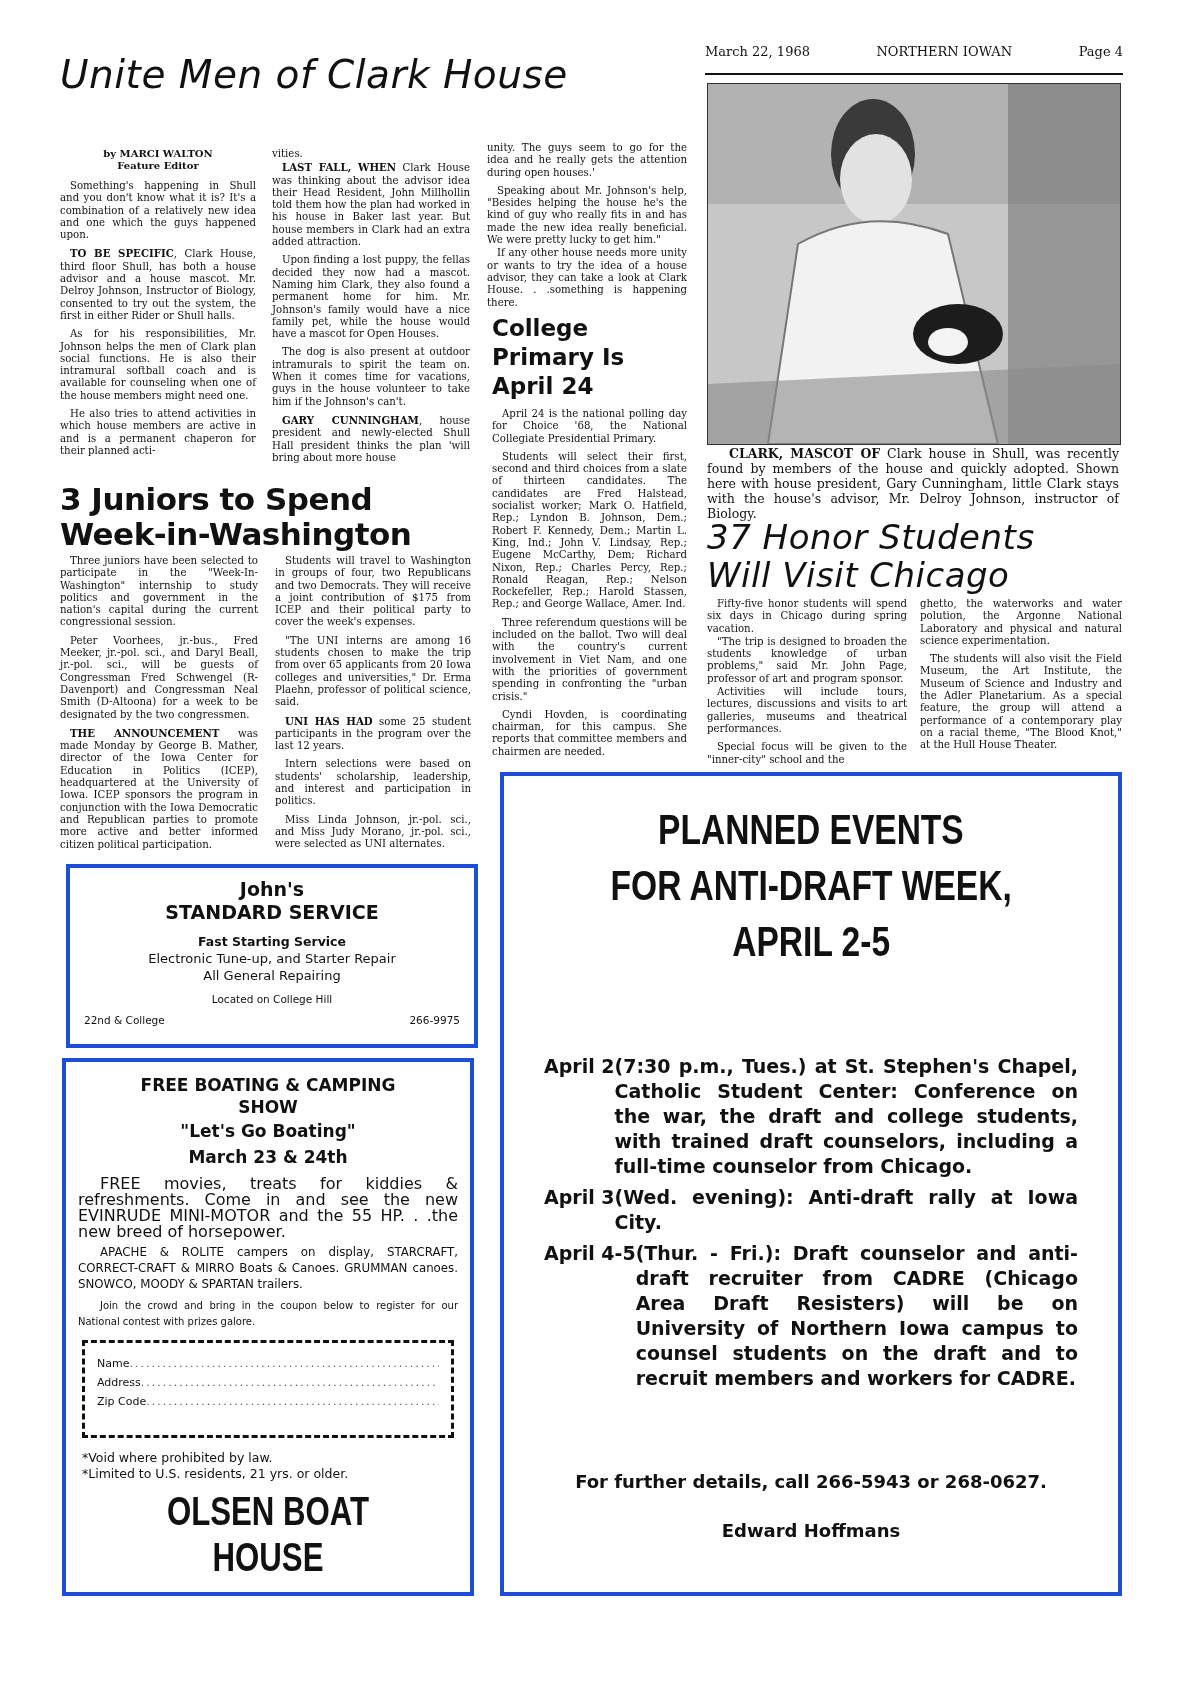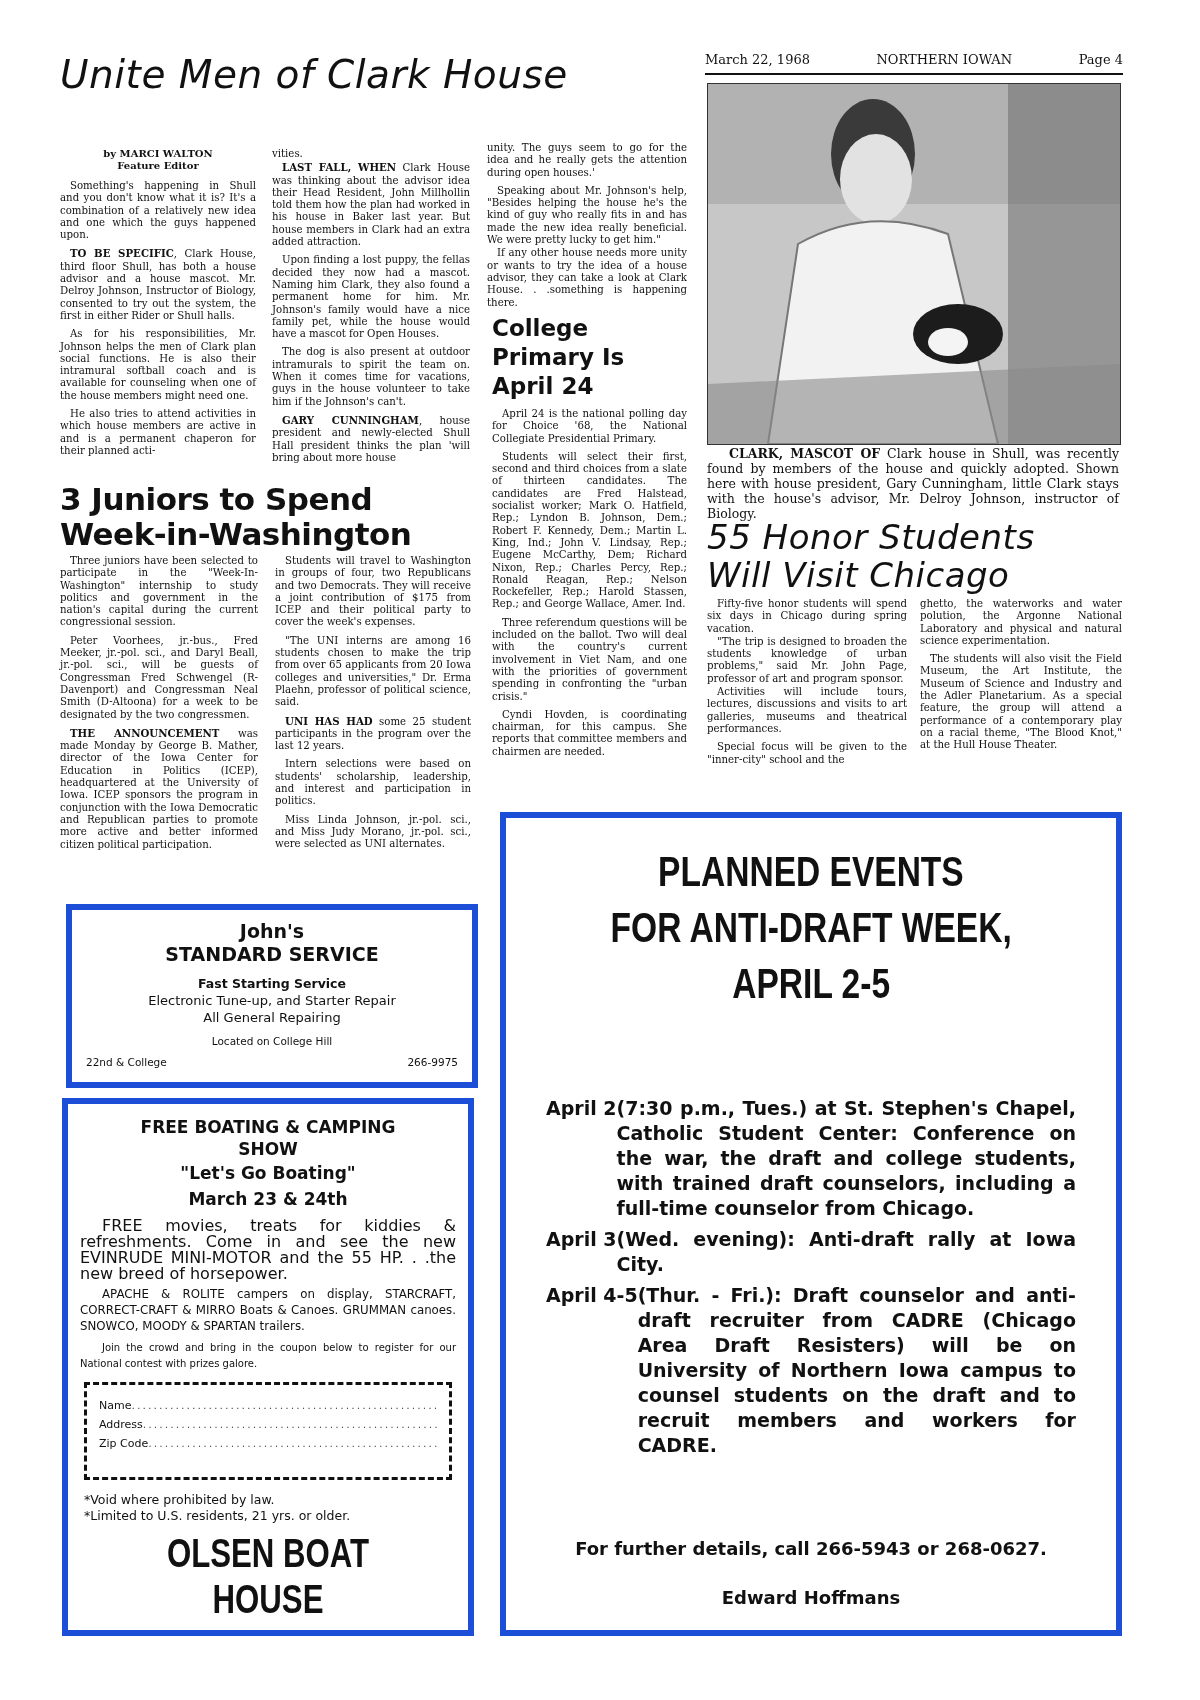--- a/index.html
+++ b/index.html
@@ -8,34 +8,34 @@
   .serif { font-family: "DejaVu Serif", serif; }
   .body-text { font-family: "DejaVu Serif", serif; font-size: 10.2px; line-height: 12.3px; text-align: justify; hyphens: auto; }
   .body-text p { margin: 0 0 6px 0; text-indent: 10px; }
   .body-text p.tight { margin-bottom: 1px; }
   .lead { font-weight: bold; }
   .head-italic { font-family: "DejaVu Sans", sans-serif; font-style: italic; font-weight: normal; letter-spacing: 0.5px; }
   .head-heavy { font-family: "DejaVu Sans", sans-serif; font-weight: bold; }
   .masthead { font-family: "DejaVu Serif", serif; font-size: 13px; }
   .rule { background: #111; height: 2px; }
   .photo { background: linear-gradient(135deg,#9a9a9a 0%,#d9d9d9 18%,#bdbdbd 35%,#6a6a6a 55%,#e8e8e8 72%,#8b8b8b 100%); border: 1px solid #333; overflow: hidden; }
-  .ad-box { border: 6px solid #1d4ed8; box-sizing: border-box; font-family: "DejaVu Sans", sans-serif; margin-top: 40px; }
+  .ad-box { border: 4px solid #1d4ed8; box-sizing: border-box; font-family: "DejaVu Sans", sans-serif; }
   .center { text-align: center; }
   .coupon { border: 3px dashed #111; box-sizing: border-box; padding: 8px 12px; }
   .coupon .line { font-size: 11px; margin: 6px 0; white-space: nowrap; overflow: hidden; }
   .coupon .dots { letter-spacing: 2px; color: #555; }
   .event { display: flex; font-family: "DejaVu Sans", sans-serif; font-weight: bold; font-size: 19px; line-height: 25px; }
   .event .date { white-space: nowrap; flex: 0 0 auto; }
   .event .desc { text-align: justify; }
   .condensed { font-family: "Liberation Sans", sans-serif; font-weight: bold; transform: scaleX(0.78); transform-origin: center; display: inline-block; }
 </style>
 </head>
 <body>
 
-<div class="abs masthead" style="left:705px; top:52px; width:418px; display:flex; justify-content:space-between;">
+<div class="abs masthead" style="left:705px; top:44px; width:418px; display:flex; justify-content:space-between;">
   <span>March 22, 1968</span>
   <span>NORTHERN IOWAN</span>
   <span>Page 4</span>
 </div>
 <div class="abs rule" style="left:705px; top:73px; width:418px; height:2px;"></div>
 
 <div class="abs head-italic" style="left:60px; top:52px; width:640px; font-size:39px; line-height:46px;">
   <div>Unite Men of Clark House</div>
 </div>
 
@@ -89,21 +89,21 @@
     <ellipse cx="240" cy="258" rx="20" ry="14" fill="#f4f4f4"></ellipse>
     <path d="M0 300 L412 280 L412 360 L0 360 Z" fill="#8a8a8a" opacity="0.6"></path>
   </svg>
 </div>
 
 <div class="abs serif" style="left:707px; top:446px; width:412px; font-size:12.5px; line-height:15px; text-align:justify; text-indent:22px;">
   <span class="lead">CLARK, MASCOT OF</span><span> Clark house in Shull, was recently found by members of the house and quickly adopted. Shown here with house president, Gary Cunningham, little Clark stays with the house's advisor, Mr. Delroy Johnson, instructor of Biology.</span>
 </div>
 
 <div class="abs head-italic" style="left:707px; top:518px; width:420px; font-size:34px; line-height:38px;">
-  <div>55 Honor Students</div>
+  <div>37 Honor Students</div>
   <div>Will Visit Chicago</div>
 </div>
 
 <div class="abs body-text" style="left:707px; top:598px; width:200px;">
   <p class="tight"><span>Fifty-five honor students will spend six days in Chicago during spring vacation.</span></p>
   <p class="tight"><span>"The trip is designed to broaden the students knowledge of urban problems," said Mr. John Page, professor of art and program sponsor.</span></p>
   <p><span>Activities will include tours, lectures, discussions and visits to art galleries, museums and theatrical performances.</span></p>
   <p><span>Special focus will be given to the "inner-city" school and the</span></p>
 </div>
 

